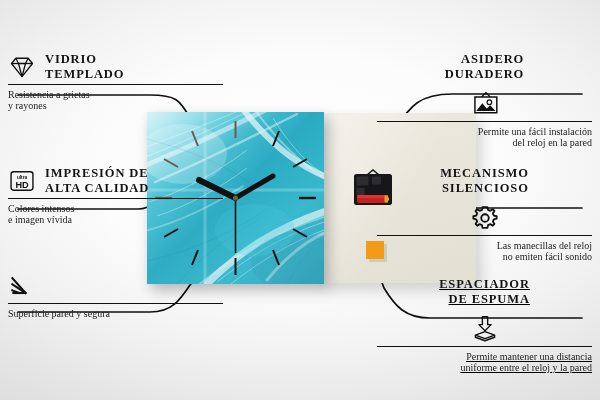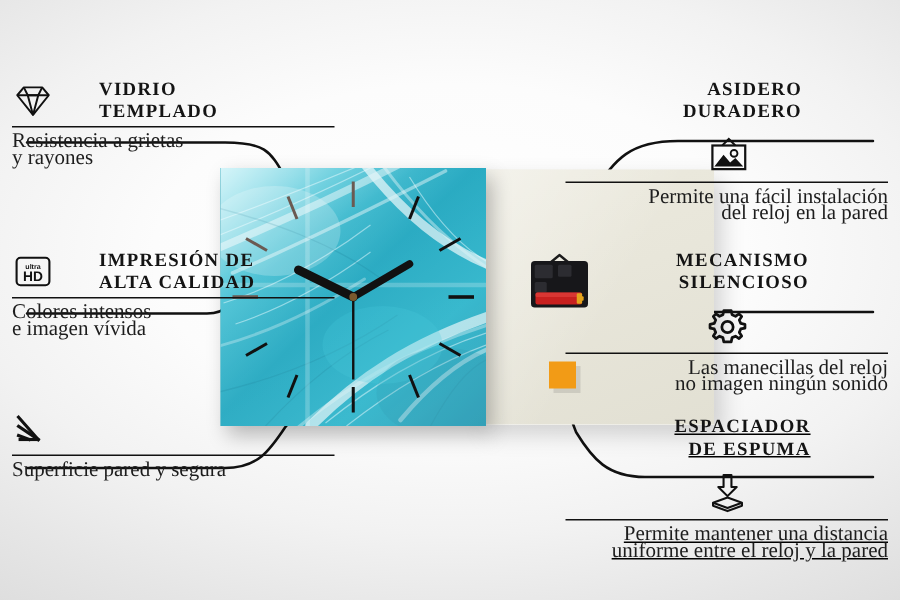--- a/index.html
+++ b/index.html
@@ -33,30 +33,29 @@
 
   .f-title {
     font-family:"Liberation Serif", serif;
     font-weight:bold;
     font-size:12.5px;
     letter-spacing:0.9px;
     line-height:14.5px;
     color:#141414;
     text-transform:uppercase;
     white-space:pre-line;
-    margin-left:21px;
   }
   .feature.right .f-title { text-align:right; }
 
   .f-rule { height:1.4px; background:#111; margin-top:3px; width:100%; }
   .feature.left .f-rule { margin-left:0; }
 
   .f-desc {
     font-family:"Liberation Serif", serif;
-    font-size:14px;
+    font-size:10px;
     line-height:11.4px;
     color:#1d1d1d;
     margin-top:3.5px;
     white-space:pre-line;
   }
 
   .f-icon { flex:0 0 auto; width:28px; height:28px; display:block; }
 
   
   #wall-panel {
@@ -293,21 +292,21 @@
     <div class="f-head">
       <div class="f-title">MECANISMO
 SILENCIOSO</div>
       <svg class="f-icon" viewBox="0 0 32 32">
         <path fill="none" stroke="#111" stroke-width="2.1" stroke-linejoin="round" d="M16,3.5 l2.8,0 0.7,3.2 2.6,1.1 2.7,-1.8 2,2 -1.8,2.7 1.1,2.6 3.2,0.7 0,2.8 -3.2,0.7 -1.1,2.6 1.8,2.7 -2,2 -2.7,-1.8 -2.6,1.1 -0.7,3.2 -2.8,0 -2.8,0 -0.7,-3.2 -2.6,-1.1 -2.7,1.8 -2,-2 1.8,-2.7 -1.1,-2.6 -3.2,-0.7 0,-2.8 3.2,-0.7 1.1,-2.6 -1.8,-2.7 2,-2 2.7,1.8 2.6,-1.1 0.7,-3.2 z"></path>
         <circle cx="16" cy="16" r="4.3" fill="none" stroke="#111" stroke-width="2.1"></circle>
       </svg>
     </div>
     <div class="f-rule"></div>
     <div class="f-desc">Las manecillas del reloj
-no imagen ningún sonido</div>
+no emiten fácil sonido</div>
   </div>
 
   <div class="feature right" style="top:277px;text-decoration:underline;">
     <div class="f-head">
       <div class="f-title">ESPACIADOR
 DE ESPUMA</div>
       <svg class="f-icon" viewBox="0 0 32 32">
         <path d="M13,2 h6 v9 h4 l-7,7 -7,-7 h4 z" fill="none" stroke="#111" stroke-width="1.6" stroke-linejoin="round"></path>
         <path d="M16,19 l11,4 -11,4 -11,-4 z" fill="none" stroke="#111" stroke-width="1.6" stroke-linejoin="round"></path>
         <path d="M5,23 v2.4 l11,4 11,-4 V23" fill="none" stroke="#111" stroke-width="1.6" stroke-linejoin="round"></path>

